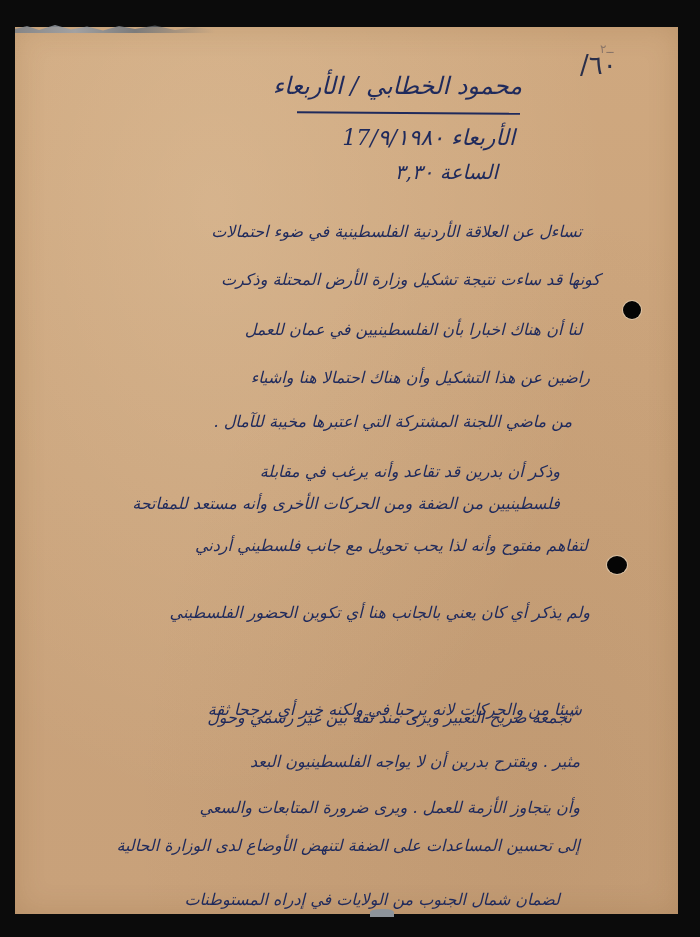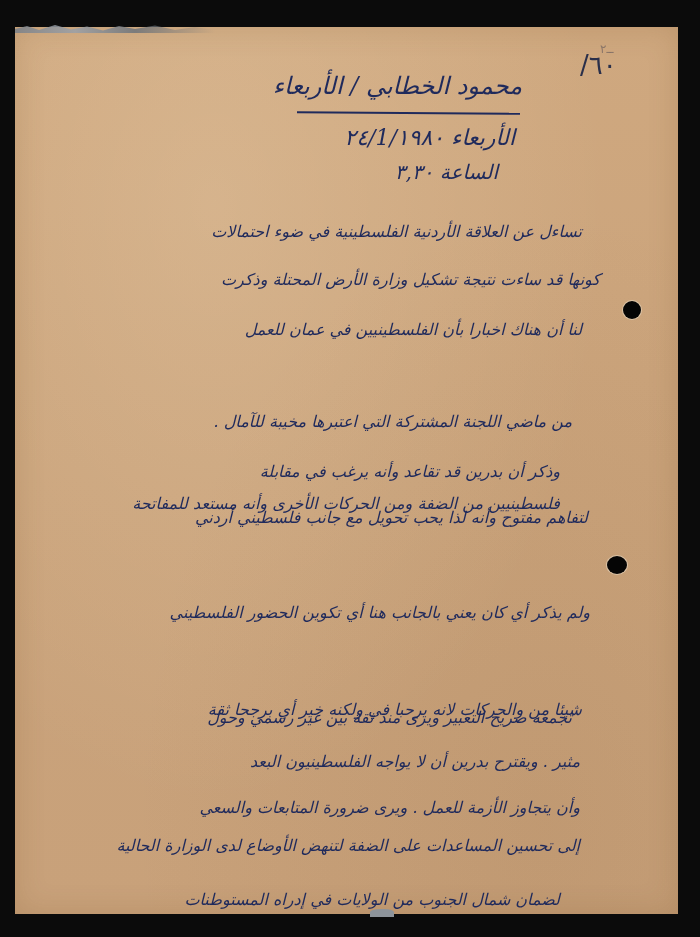--- a/index.html
+++ b/index.html
@@ -129,30 +129,31 @@
   </div>
 
   <div class="punch-hole hole-1"></div>
   <div class="punch-hole hole-2"></div>
 
   <div class="page-number-faint">ــ٢</div>
   <div class="page-number">٦٠/</div>
 
   <div class="ink header-name">محمود الخطابي / الأربعاء</div>
   <div class="header-rule"></div>
-  <div class="ink header-date">الأربعاء ٢٤/1/١٩٨٠</div>
+  <div class="ink header-date">الأربعاء 17/٩/١٩٨٠</div>
   <div class="ink header-time">الساعة ٣,٣٠</div>
 
   <div class="ink body-line" style="right:118px; top:222px;">تساءل عن العلاقة الأردنية الفلسطينية في ضوء احتمالات</div>
   <div class="ink body-line" style="right:100px; top:270px;">كونها قد ساءت نتيجة تشكيل وزارة الأرض المحتلة وذكرت</div>
   <div class="ink body-line" style="right:118px; top:320px;">لنا أن هناك اخبارا بأن الفلسطينيين في عمان للعمل</div>
+  <div class="ink body-line" style="right:110px; top:368px;">راضين عن هذا التشكيل وأن هناك احتمالا هنا واشياء</div>
   <div class="ink body-line" style="right:128px; top:412px;">من ماضي اللجنة المشتركة التي اعتبرها مخيبة للآمال .</div>
   <div class="ink body-line" style="right:140px; top:462px;">وذكر أن بدرين قد تقاعد وأنه يرغب في مقابلة</div>
   <div class="ink body-line" style="right:140px; top:494px;">فلسطينيين من الضفة ومن الحركات الأخرى وأنه مستعد للمفاتحة</div>
-  <div class="ink body-line" style="right:112px; top:508px;text-align:right;">لتفاهم مفتوح وأنه لذا يحب تحويل مع جانب فلسطيني أردني</div>
+  <div class="ink body-line" style="right:112px; top:536px;text-align:right;">لتفاهم مفتوح وأنه لذا يحب تحويل مع جانب فلسطيني أردني</div>
   <div class="ink body-line" style="right:110px; top:582px;margin-top:21px;">ولم يذكر أي كان يعني بالجانب هنا أي تكوين الحضور الفلسطيني</div>
   <div class="ink body-line" style="right:118px; top:668px;margin-top:32px;">شيئا من والحركات لانه يرحبا في ولكنه خير أي برجحا ثقة</div>
   <div class="ink body-line" style="right:128px; top:708px;">تجمعه صريح التعبير ويرى منذ ثقة بين غير رسمي وحول</div>
   <div class="ink body-line" style="right:120px; top:752px;">مثير . ويقترح بدرين أن لا يواجه الفلسطينيون البعد</div>
   <div class="ink body-line" style="right:120px; top:798px;">وأن يتجاوز الأزمة للعمل . ويرى ضرورة المتابعات والسعي</div>
   <div class="ink body-line" style="right:120px; top:836px;">إلى تحسين المساعدات على الضفة لتنهض الأوضاع لدى الوزارة الحالية</div>
   <div class="ink body-line" style="right:140px; top:874px;margin-top:16px;">لضمان شمال الجنوب من الولايات في إدراه المستوطنات</div>
 </div>
 
 </body></html>

